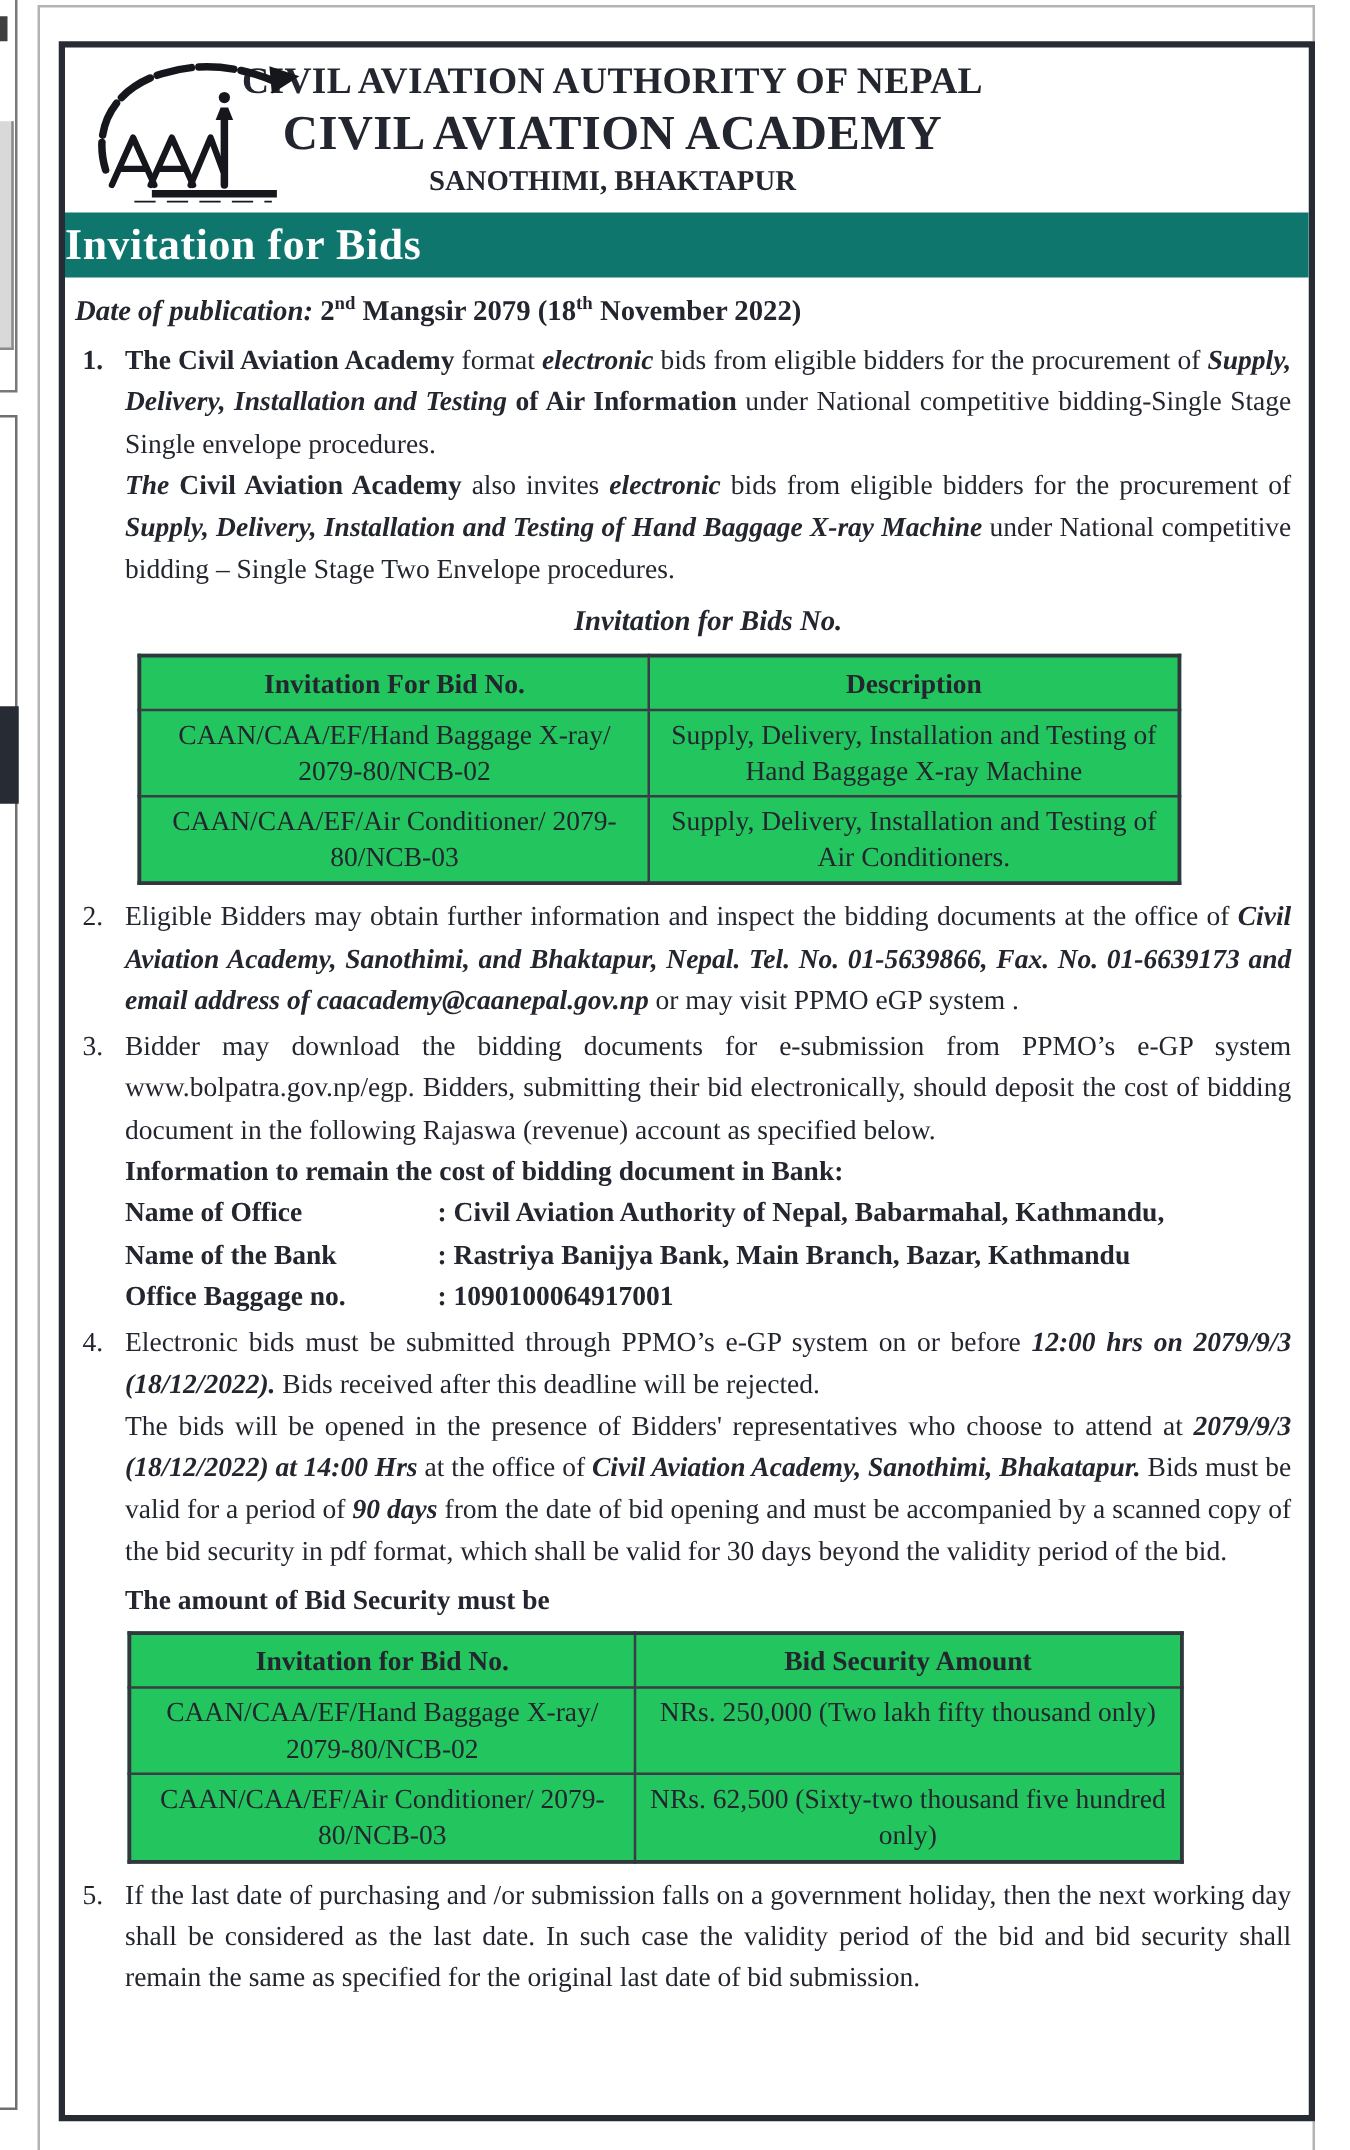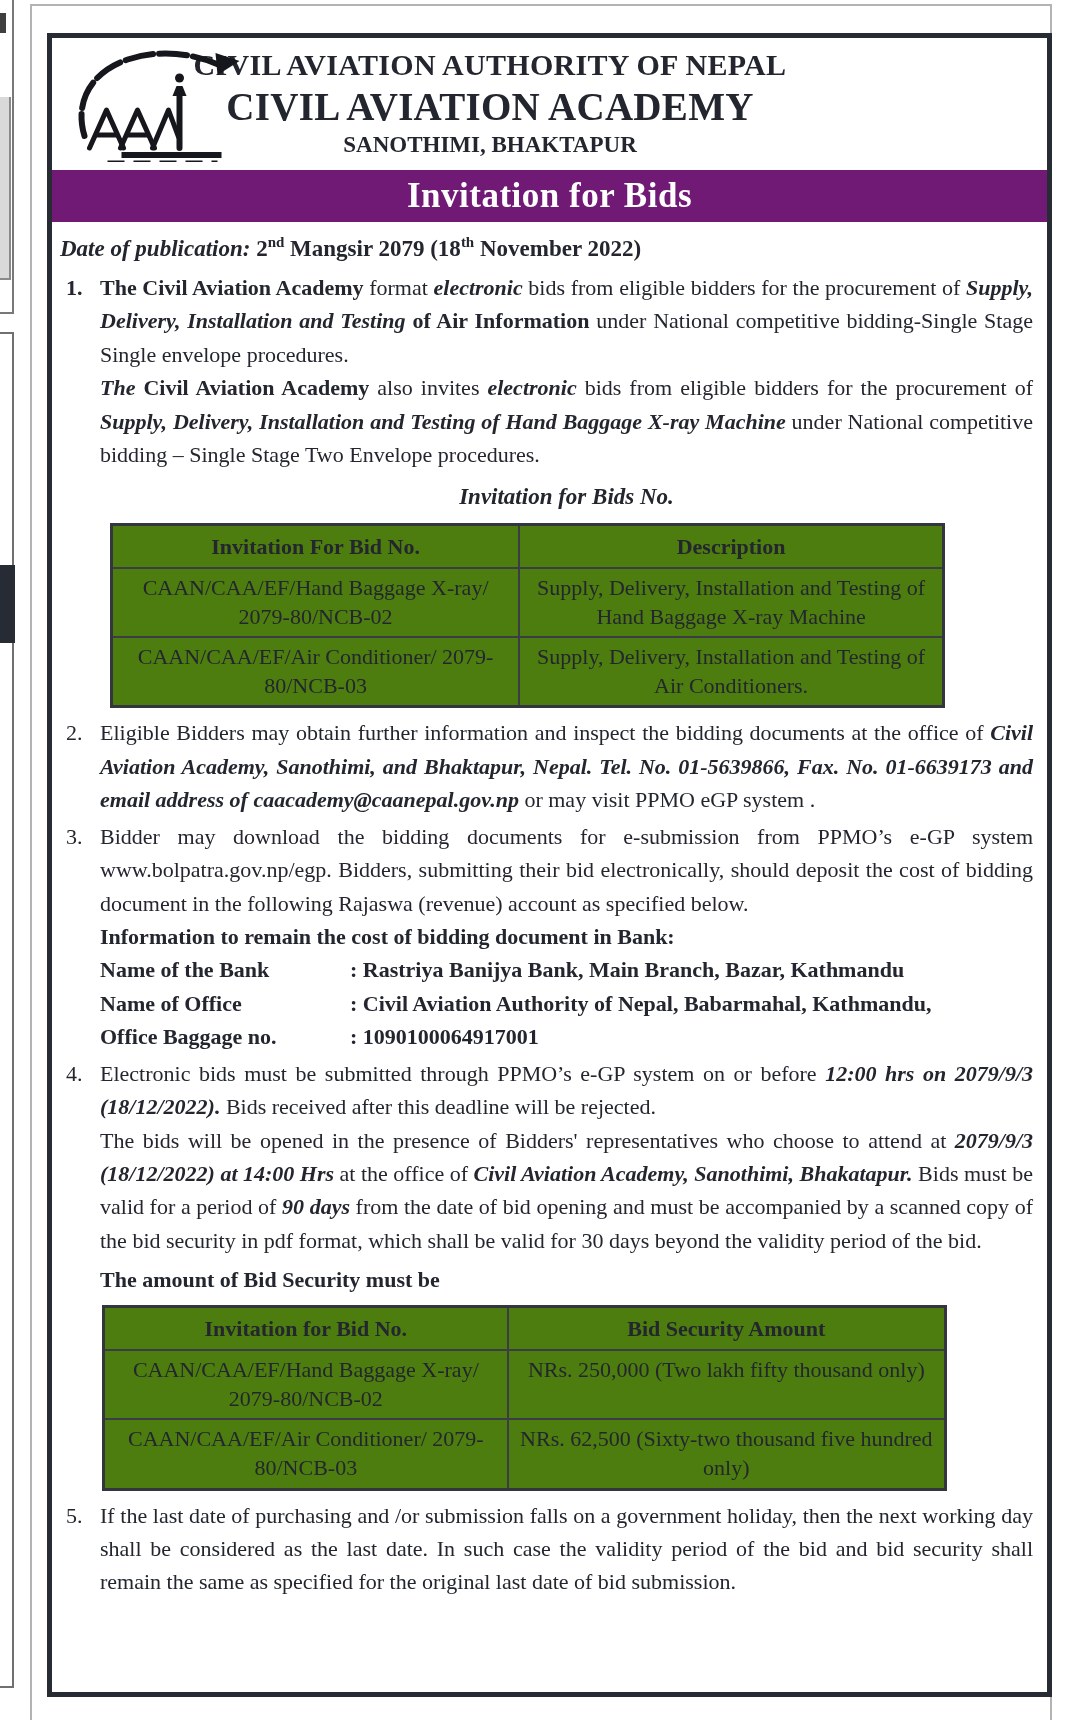--- a/index.html
+++ b/index.html
@@ -22,37 +22,37 @@
 
   
   .doc{position:absolute;left:47px;top:33px;width:1005px;height:1664px;
     border:5px solid #272b34;box-sizing:border-box;background:#fff;overflow:hidden;}
   .header{position:relative;height:132px;}
   .logo{position:absolute;left:16px;top:6px;width:178px;height:118px;}
   .header-text{margin-left:68px;width:740px;text-align:center;padding-top:10px;}
   .t1{font-size:30px;font-weight:bold;letter-spacing:0.3px;}
   .t2{font-size:39px;font-weight:bold;margin-top:2px;letter-spacing:0.3px;}
   .t3{font-size:23px;font-weight:bold;margin-top:3px;}
-  .banner{background:#701a75;color:#ffffff;text-align:center;font-weight:bold;
+  .banner{background:#0f766e;color:#ffffff;font-weight:bold;
     font-size:35px;height:52px;line-height:52px;letter-spacing:0.5px;}
 
   .docbody{padding:6px 14px 0 8px;font-size:22px;line-height:1.52;text-align:justify;}
   .pubdate{text-align:left;font-weight:bold;font-size:23px;margin:4px 0 4px;}
   .pubdate sup{font-size:15px;line-height:0;}
   .b{font-weight:bold;}
   .bi{font-weight:bold;font-style:italic;}
   .item{position:relative;padding-left:40px;margin-top:3px;}
   .num{position:absolute;left:-34px;top:0;}
   .item .num{left:6px;}
   .numb{font-weight:bold;}
   .ifb-heading{font-weight:bold;font-style:italic;font-size:23px;margin:8px 0 4px;
     padding-left:40px;text-align:center;}
   .sec-heading{font-weight:bold;text-align:left;}
 
-  table{border-collapse:collapse;background:#4d7c0f;}
+  table{border-collapse:collapse;background:#22c55e;}
   .tbl1{margin:8px 0 8px 50px;width:835px;border:3px solid #33363e;}
   .tbl2{margin:8px 0 8px 42px;width:845px;border:3px solid #33363e;}
   th,td{border:2px solid #3a3d45;}
   th{font-size:22px;padding:4px 6px;text-align:center;}
   td{font-size:22px;padding:5px 10px;vertical-align:top;line-height:1.3;text-align:center;}
   .c1a{width:49%;} .c1b{width:51%;margin-left:28px;}
   .c2a{width:48%;} .c2b{width:52%;}
 
   .bank-row{display:flex;font-weight:bold;text-align:left;}
   .bank-label{width:250px;flex:none;}
@@ -138,26 +138,26 @@
       <div>
         <span>Eligible Bidders may obtain further information and inspect the bidding documents at the office of </span><span class="bi">Civil Aviation Academy, Sanothimi, and Bhaktapur, Nepal. Tel. No. 01-5639866, Fax. No. 01-6639173 and email address of caacademy@caanepal.gov.np</span><span> or may visit PPMO eGP system .</span>
       </div>
     </div>
 
     <div class="item">
       <span class="num">3.</span>
       <div>Bidder may download the bidding documents for e-submission from PPMO’s e-GP system www.bolpatra.gov.np/egp. Bidders, submitting their bid electronically, should deposit the cost of bidding document in the following Rajaswa (revenue) account as specified below.</div>
       <div class="sec-heading">Information to remain the cost of bidding document in Bank:</div>
       <div class="bank-row">
+        <span class="bank-label">Name of Office</span>
+        <span class="bank-value">: Civil Aviation Authority of Nepal, Babarmahal, Kathmandu,</span>
+      </div>
+      <div class="bank-row">
         <span class="bank-label">Name of the Bank</span>
         <span class="bank-value">: Rastriya Banijya Bank, Main Branch, Bazar, Kathmandu</span>
-      </div>
-      <div class="bank-row">
-        <span class="bank-label">Name of Office</span>
-        <span class="bank-value">: Civil Aviation Authority of Nepal, Babarmahal, Kathmandu,</span>
       </div>
       <div class="bank-row">
         <span class="bank-label">Office Baggage no.</span>
         <span class="bank-value">: 1090100064917001</span>
       </div>
     </div>
 
     <div class="item">
       <span class="num">4.</span>
       <div>

